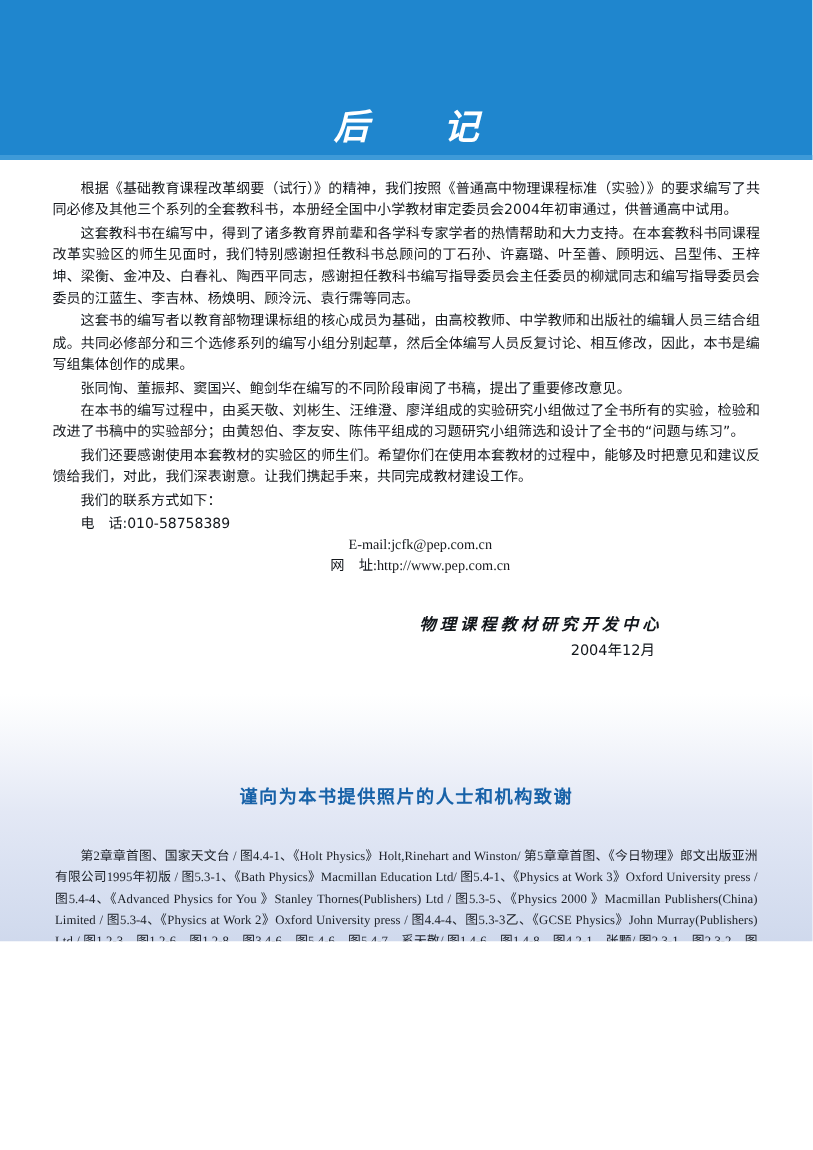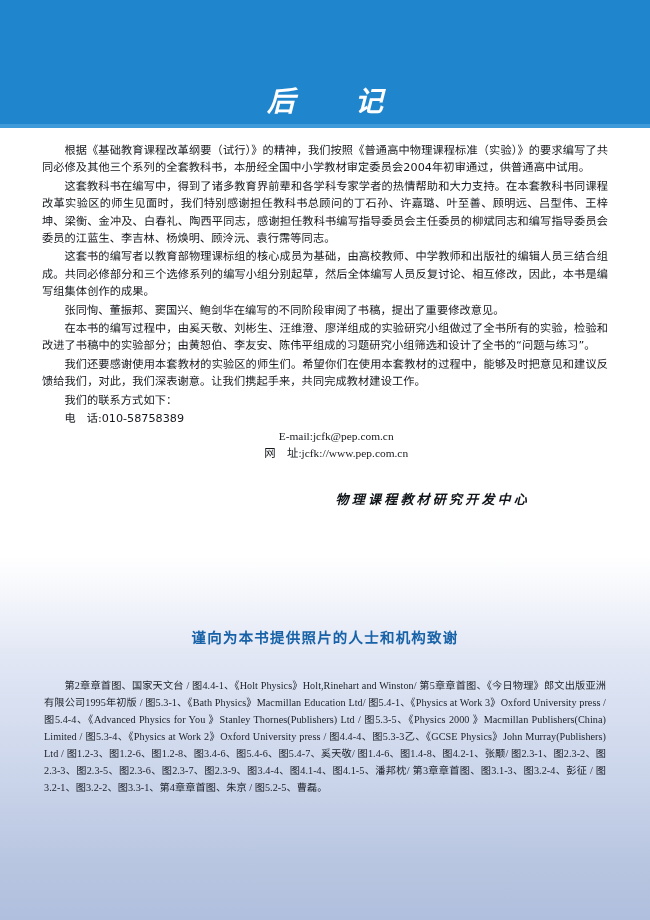--- a/index.html
+++ b/index.html
@@ -11,21 +11,21 @@
     width: 650px;
     height: 920px;
     overflow: hidden;
     font-family: "Liberation Serif", "DejaVu Serif", serif;
     background: #ffffff;
   }
 
   .page {
     position: relative;
     width: 650px;
-    height: 920px;
+    height: 753px;
     box-sizing: border-box;
     background: linear-gradient(
         to bottom,
         #ffffff 0px,
         #ffffff 555px,
         #fafbfd 575px,
         #eef1f9 615px,
         #e3e8f5 650px,
         #dbe2f2 690px,
         #d2dbee 740px,
@@ -183,25 +183,26 @@
       <p class="para">这套教科书在编写中，得到了诸多教育界前辈和各学科专家学者的热情帮助和大力支持。在本套教科书同课程改革实验区的师生见面时，我们特别感谢担任教科书总顾问的丁石孙、许嘉璐、叶至善、顾明远、吕型伟、王梓坤、梁衡、金冲及、白春礼、陶西平同志，感谢担任教科书编写指导委员会主任委员的柳斌同志和编写指导委员会委员的江蓝生、李吉林、杨焕明、顾泠沅、袁行霈等同志。</p>
       <p class="para">这套书的编写者以教育部物理课标组的核心成员为基础，由高校教师、中学教师和出版社的编辑人员三结合组成。共同必修部分和三个选修系列的编写小组分别起草，然后全体编写人员反复讨论、相互修改，因此，本书是编写组集体创作的成果。</p>
       <p class="para">张同恂、董振邦、窦国兴、鲍剑华在编写的不同阶段审阅了书稿，提出了重要修改意见。</p>
       <p class="para">在本书的编写过程中，由奚天敬、刘彬生、汪维澄、廖洋组成的实验研究小组做过了全书所有的实验，检验和改进了书稿中的实验部分；由黄恕伯、李友安、陈伟平组成的习题研究小组筛选和设计了全书的“问题与练习”。</p>
       <p class="para">我们还要感谢使用本套教材的实验区的师生们。希望你们在使用本套教材的过程中，能够及时把意见和建议反馈给我们，对此，我们深表谢意。让我们携起手来，共同完成教材建设工作。</p>
       <p class="para">我们的联系方式如下：</p>
 
       <div class="contact-block">
         <div class="contact-line">电　话:010-58758389</div>
         <div class="contact-line latin">E-mail:jcfk@pep.com.cn</div>
-        <div class="contact-line latin">网　址:jcfk://www.pep.com.cn</div>
+        <div class="contact-line latin">网　址:http://www.pep.com.cn</div>
       </div>
 
       <div class="signature">
         <div class="sig-line2">物理课程教材研究开发中心</div>
+        <div class="sig-date">2004年12月</div>
       </div>
     </div>
   </div>
 
   <div class="credits-section">
     <div class="credits-title">谨向为本书提供照片的人士和机构致谢</div>
     <div class="credits-body">第2章章首图、国家天文台 / 图4.4-1、《Holt Physics》Holt,Rinehart and Winston/ 第5章章首图、《今日物理》郎文出版亚洲有限公司1995年初版 / 图5.3-1、《Bath Physics》Macmillan Education Ltd/ 图5.4-1、《Physics at Work 3》Oxford University press / 图5.4-4、《Advanced Physics for You 》Stanley Thornes(Publishers) Ltd / 图5.3-5、《Physics 2000 》Macmillan Publishers(China) Limited / 图5.3-4、《Physics at Work 2》Oxford University press / 图4.4-4、图5.3-3乙、《GCSE Physics》John Murray(Publishers) Ltd / 图1.2-3、图1.2-6、图1.2-8、图3.4-6、图5.4-6、图5.4-7、奚天敬/ 图1.4-6、图1.4-8、图4.2-1、张颙/ 图2.3-1、图2.3-2、图2.3-3、图2.3-5、图2.3-6、图2.3-7、图2.3-9、图3.4-4、图4.1-4、图4.1-5、潘邦枕/ 第3章章首图、图3.1-3、图3.2-4、彭征 / 图3.2-1、图3.2-2、图3.3-1、第4章章首图、朱京 / 图5.2-5、曹磊。</div>
   </div>
 
 </div>

